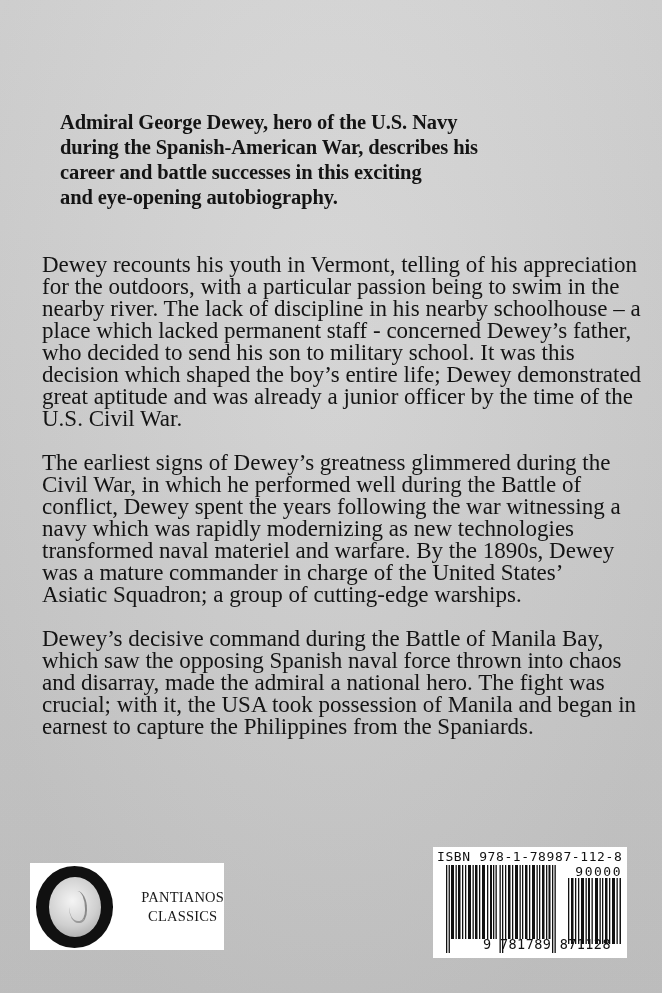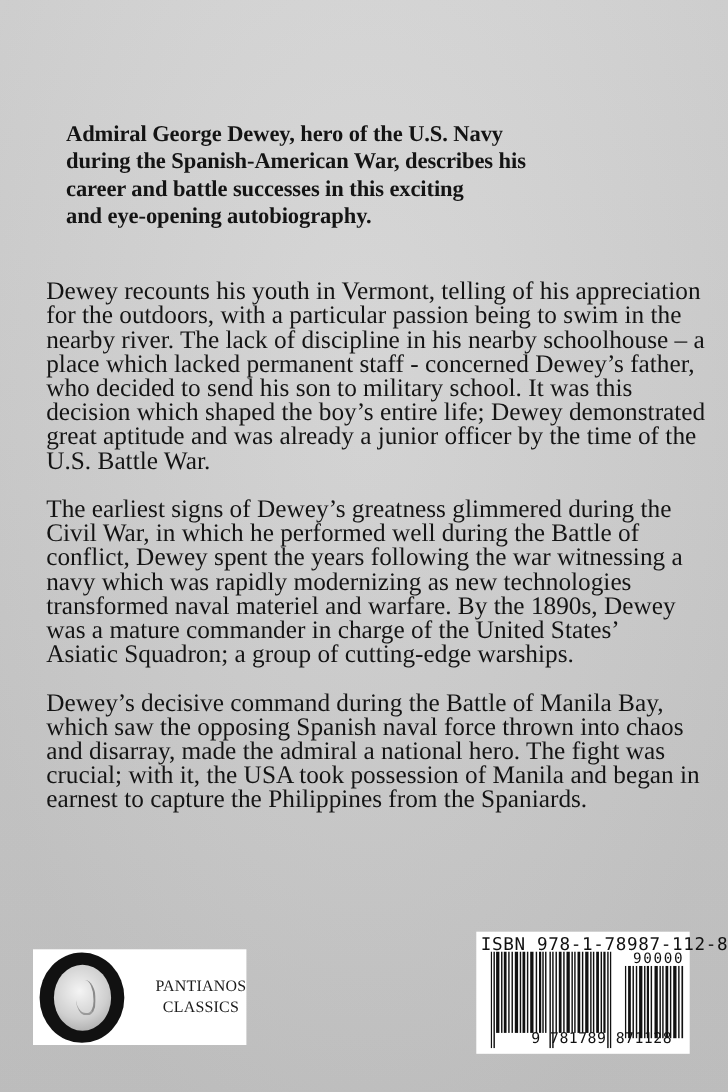--- a/index.html
+++ b/index.html
@@ -36,21 +36,21 @@
   .coin-inner::after {
     content: ""; position: absolute; left: 20px; top: 14px; width: 16px; height: 30px;
     border-radius: 45% 55% 40% 50%; border-right: 2px solid #8a8a8a; border-bottom: 2px solid #9a9a9a;
   }
   .logo-text { flex: 1; text-align: center; font-size: 14.5px; line-height: 19px; color: #1a1a1a; letter-spacing: 0.2px; padding-left: 28px; }
   .logo-text span { display: block; }
   .barcode {
     position: absolute; left: 433px; top: 847px; width: 194px; height: 111px; background: #ffffff;
     font-family: "DejaVu Sans Mono", monospace; color: #111;
   }
-  .isbn-line { position: absolute; left: 4px; top: 2px; font-size: 16px; letter-spacing: 0.6px; white-space: nowrap; }
+  .isbn-line { position: absolute; left: 4px; top: 2px; font-size: 13px; letter-spacing: 0.6px; white-space: nowrap; }
   .addon-num { position: absolute; right: 5px; top: 17px; font-size: 13px; letter-spacing: 1.5px; }
   .bars-main { position: absolute; left: 13px; top: 18px; width: 110px; height: 88px; }
   .bars-addon { position: absolute; left: 135px; top: 31px; width: 54px; height: 66px; }
   .ean-digits { position: absolute; left: 2px; top: 89px; font-size: 13.5px; letter-spacing: 0.4px; white-space: pre; background: transparent; margin-left: 48px; }
 </style>
 </head>
 <body>
 
 <div class="cover"></div>
 
@@ -63,21 +63,21 @@
 
 <div class="body-text">
   <p class="para">
     <span>Dewey recounts his youth in Vermont, telling of his appreciation</span>
     <span>for the outdoors, with a particular passion being to swim in the</span>
     <span>nearby river. The lack of discipline in his nearby schoolhouse – a</span>
     <span>place which lacked permanent staff - concerned Dewey’s father,</span>
     <span>who decided to send his son to military school. It was this</span>
     <span>decision which shaped the boy’s entire life; Dewey demonstrated</span>
     <span>great aptitude and was already a junior officer by the time of the</span>
-    <span>U.S. Battle War.</span>
+    <span>U.S. Civil War.</span>
   </p>
   <p class="para">
     <span>The earliest signs of Dewey’s greatness glimmered during the</span>
     <span>Civil War, in which he performed well during the Battle of</span>
     <span>conflict, Dewey spent the years following the war witnessing a</span>
     <span>navy which was rapidly modernizing as new technologies</span>
     <span>transformed naval materiel and warfare. By the 1890s, Dewey</span>
     <span>was a mature commander in charge of the United States’</span>
     <span>Asiatic Squadron; a group of cutting-edge warships.</span>
   </p>

